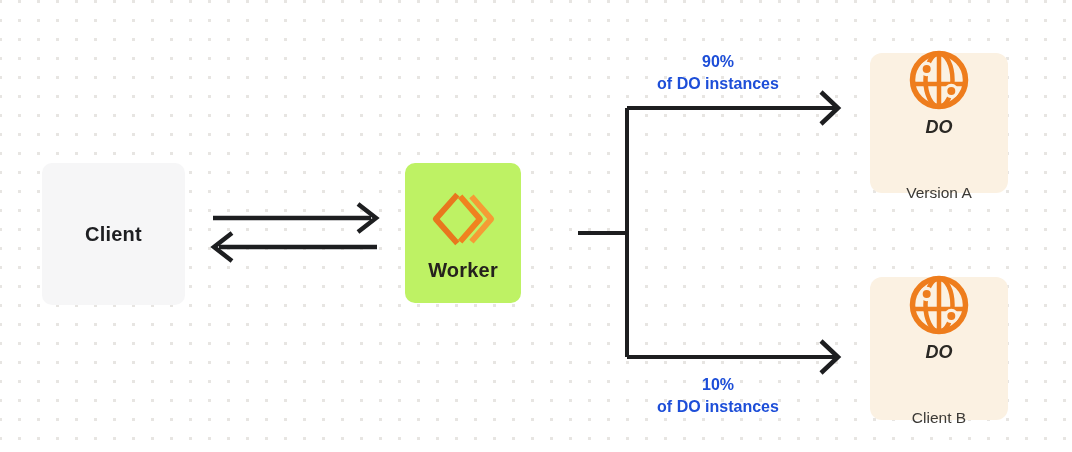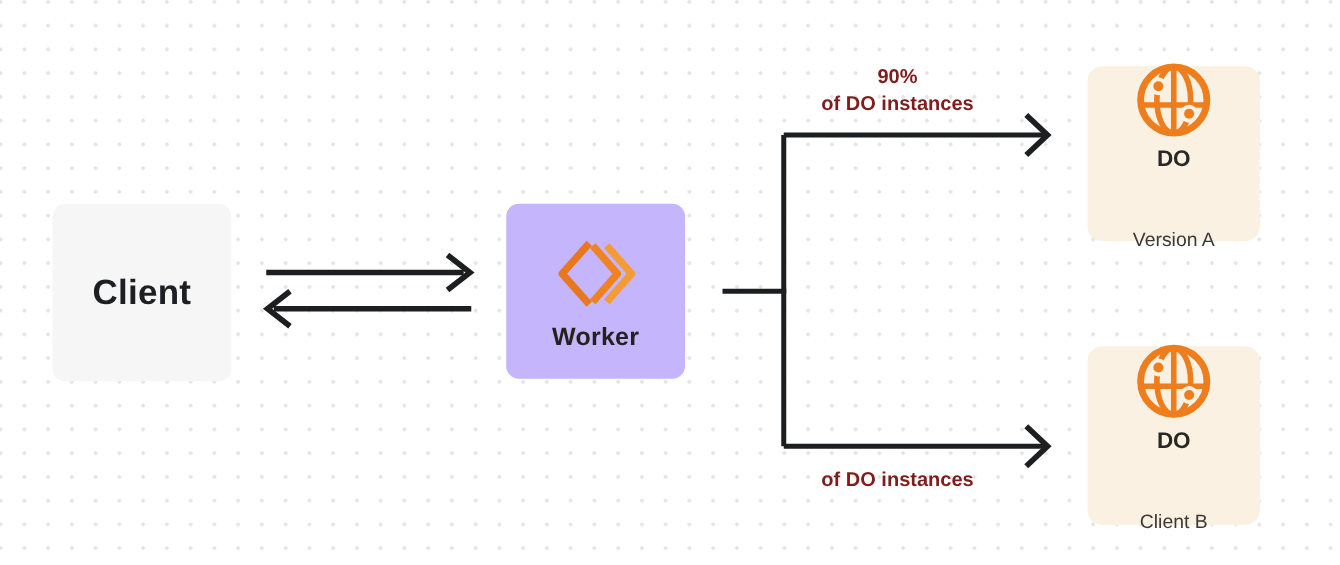--- a/index.html
+++ b/index.html
@@ -13,40 +13,40 @@
   }
   .node{
     position:absolute;display:flex;flex-direction:column;
     align-items:center;justify-content:center;box-sizing:border-box;
   }
   .client-box{
     left:42px;top:163px;width:143px;height:142px;
     background:#f6f6f7;border-radius:10px;
   }
   .client-box .node-label{
-    font-size:28px;font-weight:bold;color:#1e1f22;letter-spacing:.2px;
+    font-size:20px;font-weight:bold;color:#1e1f22;letter-spacing:.2px;
   }
   .worker-box{
-    left:405px;top:163px;width:143px;height:140px;
-    background:#c4b5fd;border-radius:10px;padding-top:6px;
+    left:405px;top:163px;width:116px;height:140px;
+    background:#bef264;border-radius:10px;padding-top:6px;
   }
   .worker-box .node-label{
     font-size:20px;font-weight:bold;color:#25221d;margin-top:11px;letter-spacing:.2px;
   }
   .do-box{
     width:138px;height:140px;left:870px;
     background:#fbf1e2;border-radius:12px;padding-top:4px;
   }
   .do-box-a{top:53px;}
   .do-box-b{top:277px;height:143px;}
-  .do-title{font-size:18px;font-weight:bold;color:#2a2824;line-height:22px;margin-top:4px;}
+  .do-title{font-size:18px;font-weight:bold;color:#2a2824;line-height:22px;margin-top:4px;font-style:italic;}
   .do-subtitle{font-size:15.5px;color:#3b3935;line-height:20px;margin-top:45px;}
   .edge-label{
     position:absolute;width:200px;text-align:center;
-    font-size:16px;font-weight:bold;color:#7f1d1d;line-height:22px;
+    font-size:16px;font-weight:bold;color:#1d4ed8;line-height:22px;
   }
   .edge-label-top{left:618px;top:51px;}
   .edge-label-bottom{left:618px;top:374px;}
   .abs-svg{position:absolute;display:block;}
   svg{overflow:visible;}
 </style>
 </head>
 <body>
 
 <div>
@@ -91,20 +91,21 @@
       <path d="M251 251 L268 267 L251 283"></path>
     </g>
   </svg>
 
   <div class="edge-label edge-label-top">
     <div>90%</div>
     <div>of DO instances</div>
   </div>
 
   <div class="edge-label edge-label-bottom">
+    <div>10%</div>
     <div>of DO instances</div>
   </div>
 
   <div class="node do-box do-box-a">
     <svg width="64" height="64" viewBox="0 0 64 64">
       <g fill="none" stroke="#ee7d1d">
         <circle cx="32" cy="32" r="26.5" stroke-width="5.5"></circle>
         <ellipse cx="32" cy="32" rx="13.5" ry="26.5" stroke-width="4.5"></ellipse>
         <path d="M32 6 V58" stroke-width="4.5"></path>
         <path d="M6.5 36 H57.5" stroke-width="4.5"></path>

